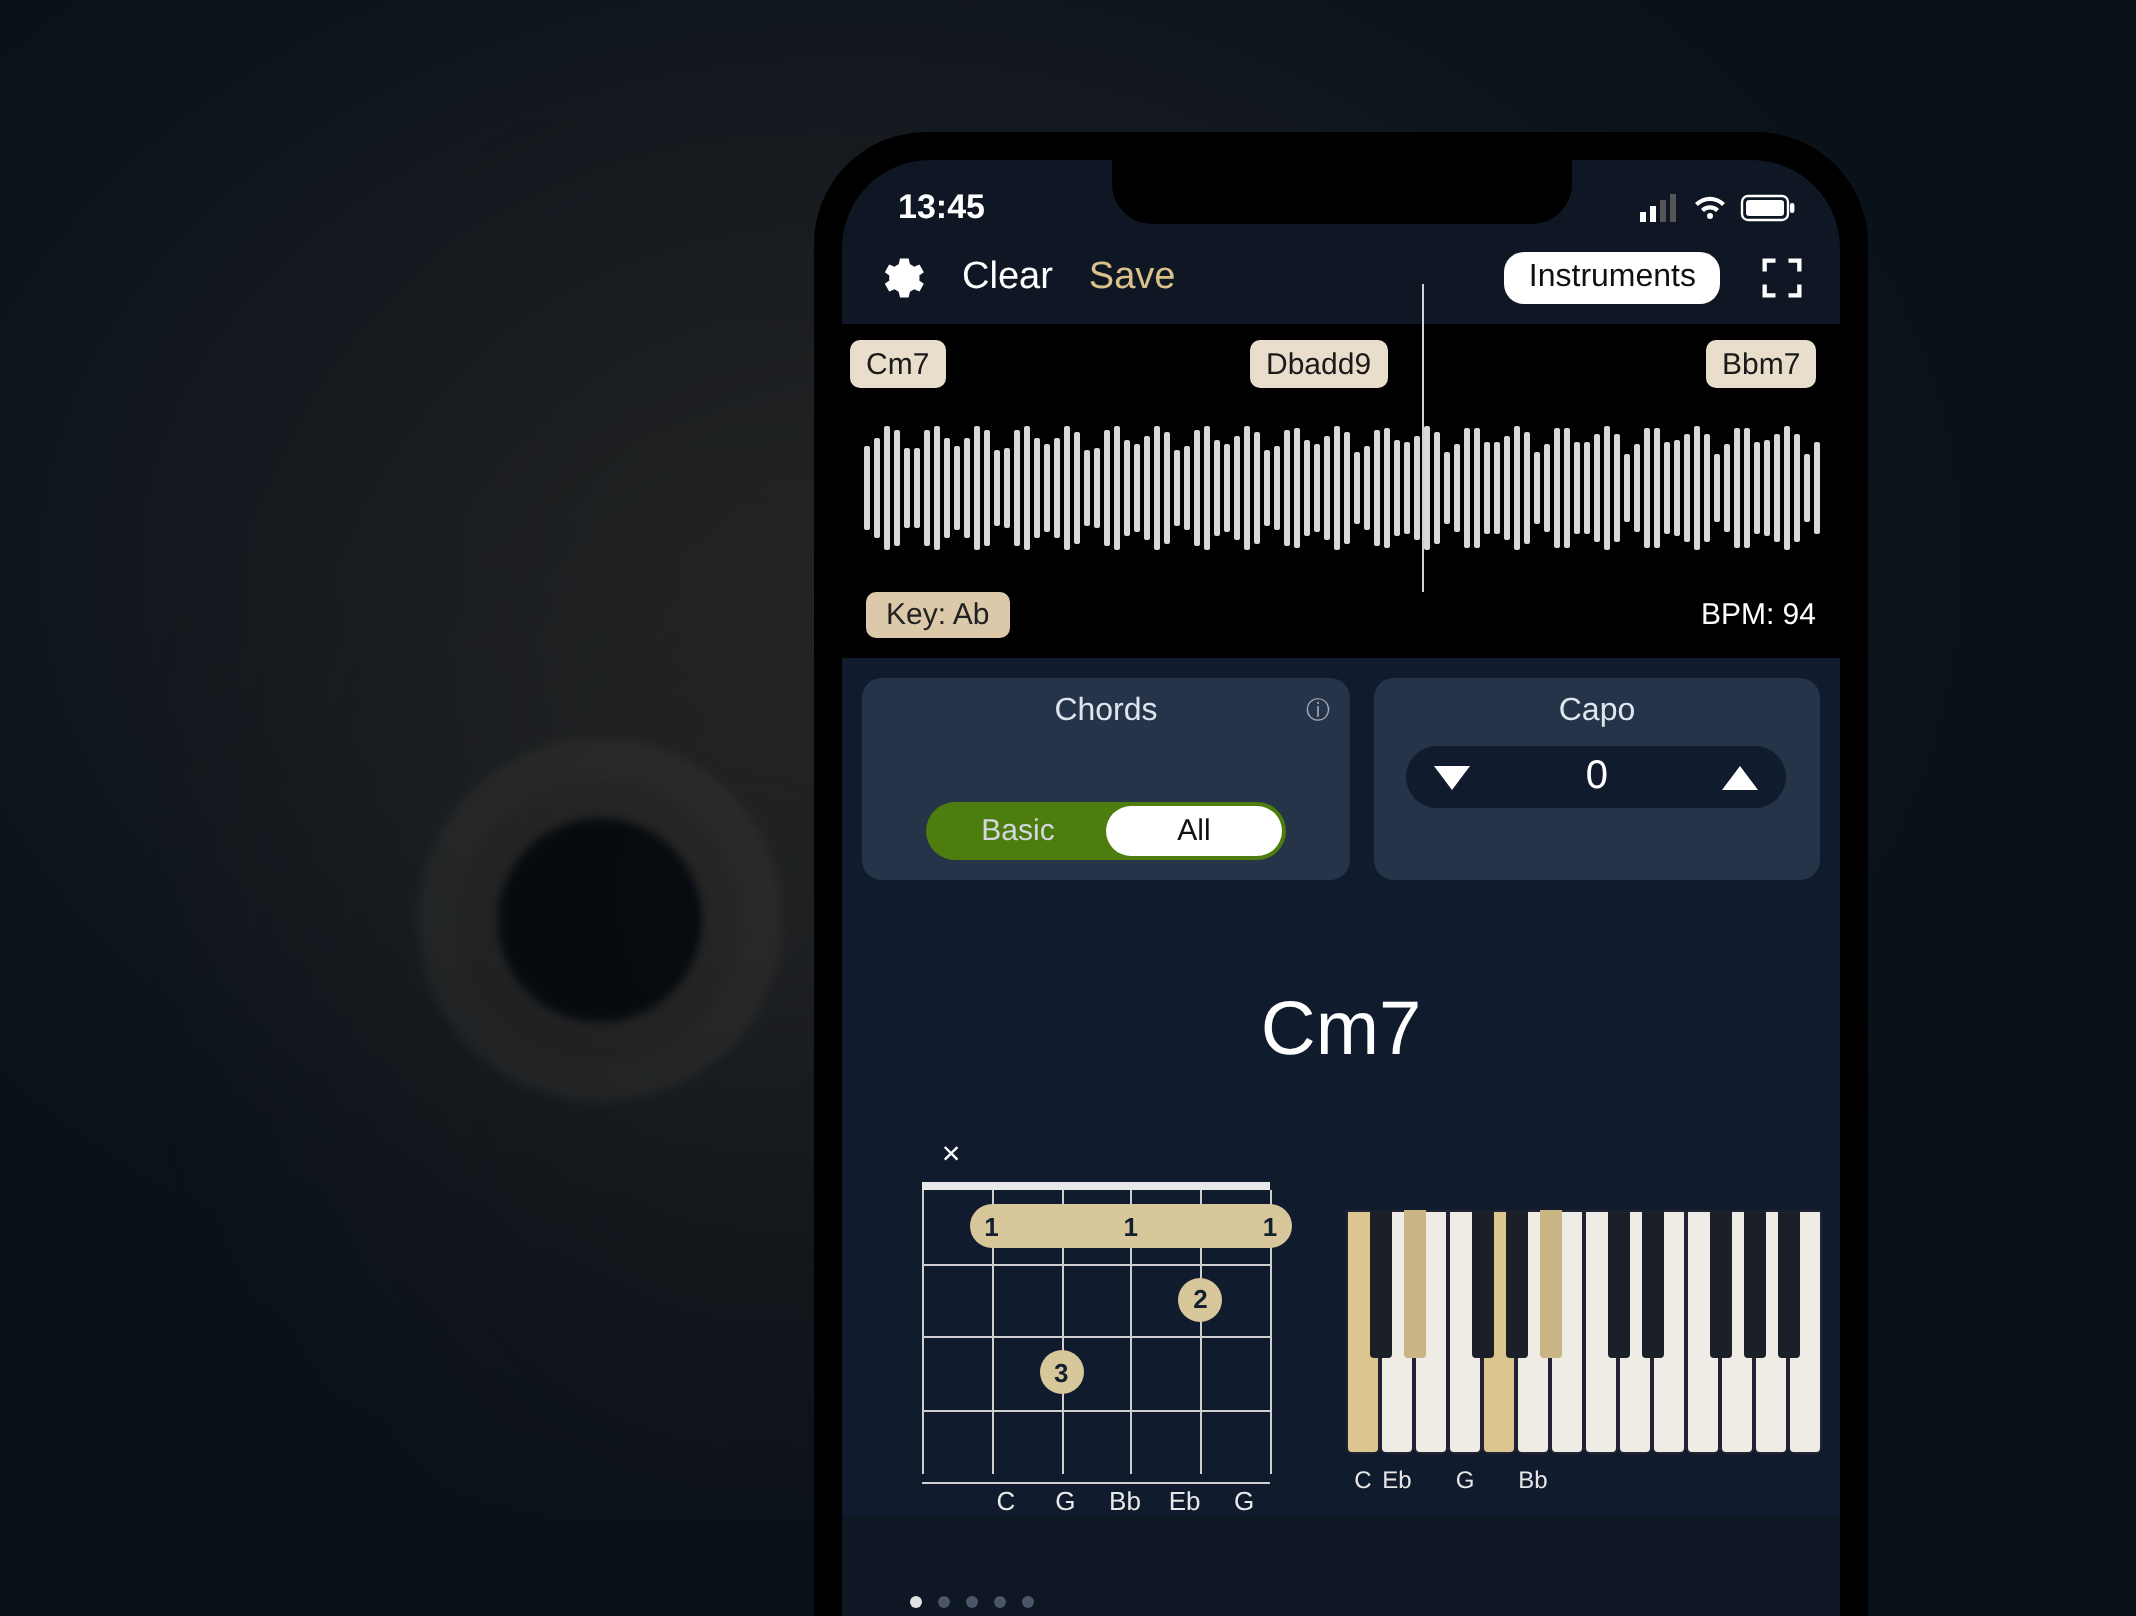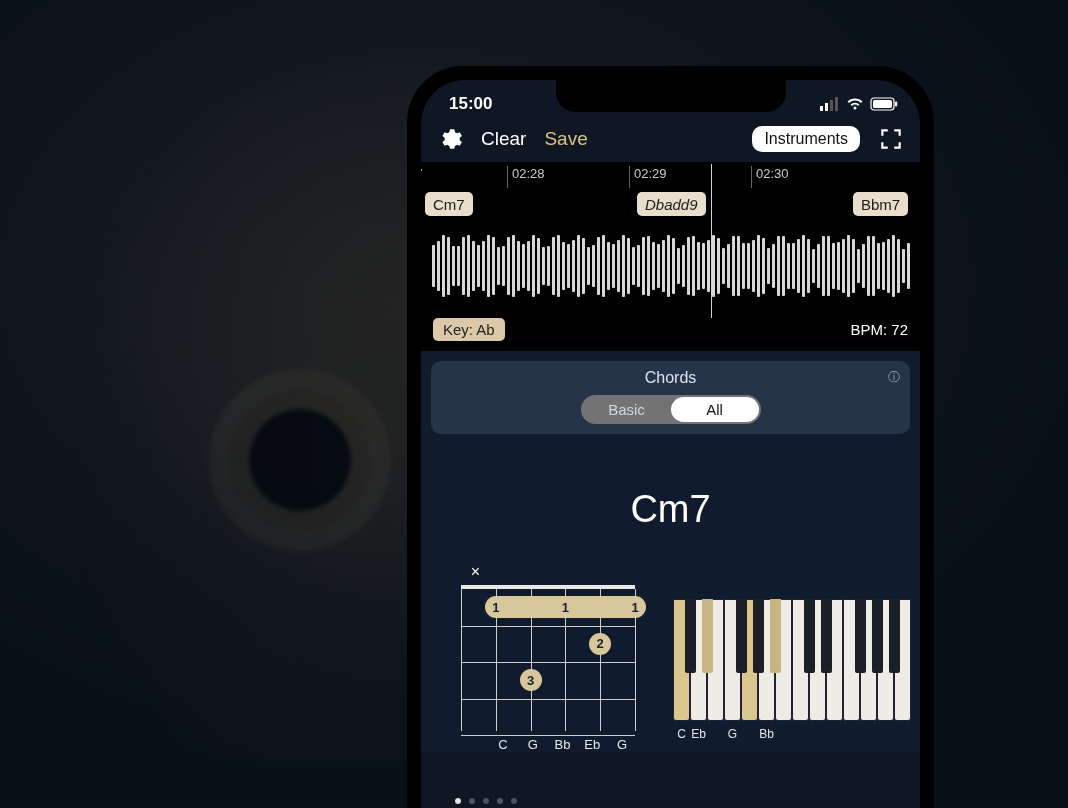--- a/index.html
+++ b/index.html
@@ -113,21 +113,21 @@
   .panel {
     background: #263449; border-radius: 10px; padding: 8px 12px 10px 12px;
     display:flex; flex-direction:column; align-items:center; gap:8px;
     position:relative;
   }
   .panel.chords { flex: 1.05; }
   .panel.capo { flex: .95; }
   .panel-title { font-size: 16px; color: #dfe5ee; }
   .info-dot { position:absolute; top:8px; right:10px; font-size:12px; color:#aab; }
   .seg {
-    background:#737373; border-radius: 16px; display:flex; padding:2px; width: 180px;
+    background:#4d7c0f; border-radius: 16px; display:flex; padding:2px; width: 180px; margin-top: 28px;
   }
   .seg div {
     flex:1; text-align:center; font-size:15px; padding:4px 0; border-radius:14px;
     color:#d3d7de;
   }
   .seg .active { background:#fff; color:#111; font-weight:500; }
   .capo-ctrl {
     background:#101b2e; border-radius:16px; display:flex; align-items:center;
     justify-content:space-between; width: 190px; padding:4px 14px;
   }
@@ -190,21 +190,21 @@
 <body>
 
 <div class="bg-deco"></div>
 <div class="dark-overlay"></div>
 
 <div class="phone">
   <div class="screen">
     <div class="notch"></div>
 
     <div class="status-bar">
-      <span>15:00</span>
+      <span>13:45</span>
       <div class="status-icons">
         <svg width="20" height="14" viewBox="0 0 20 14">
             <rect x="0" y="9" width="3" height="5" fill="#fff"></rect>
             <rect x="5" y="6" width="3" height="8" fill="#fff"></rect>
             <rect x="10" y="3" width="3" height="11" fill="#555"></rect>
             <rect x="15" y="0" width="3" height="14" fill="#555"></rect>
           </svg>
         <svg width="18" height="14" viewBox="0 0 18 14">
             <path d="M9 12.5a1.5 1.5 0 100-3 1.5 1.5 0 000 3zM4.5 7.5a6.4 6.4 0 019 0l-1.5 1.5a4.3 4.3 0 00-6 0zM1.5 4.5a10.6 10.6 0 0115 0L15 6a8.5 8.5 0 00-12 0z" fill="#fff"></path>
           </svg>
@@ -224,29 +224,23 @@
       <span class="tb-text">Clear</span>
       <span class="tb-text tb-clear">Save</span>
       <div class="spacer"></div>
       <div class="instruments-btn">Instruments</div>
       <svg class="expand" viewBox="0 0 24 24">
           <path stroke="#fff" stroke-width="2" fill="none" d="M4 9V4h5M20 15v5h-5M15 4h5v5M9 20H4v-5"></path>
         </svg>
     </div>
 
     <div class="timeline-area">
-      <div class="time-ruler" id="time-ruler">
-          <div class="tick" style="left: -36px;">02:27</div>
-          <div class="tick" style="left: 86px;">02:28</div>
-          <div class="tick" style="left: 208px;">02:29</div>
-          <div class="tick" style="left: 330px;">02:30</div>
-        </div>
       <div class="chord-track" id="chord-track">
           <div class="chord-chip" style="left: 4px;">Cm7</div>
-          <div class="chord-chip" style="left: 216px; font-style: italic;">Dbadd9</div>
+          <div class="chord-chip" style="left: 204px;">Dbadd9</div>
           <div class="chord-chip" style="left: 432px;">Bbm7</div>
         </div>
       <div class="waveform" id="waveform">
         <div class="bar" style="height: 42px;"></div>
           <div class="bar" style="height: 49.9034px;"></div>
           <div class="bar" style="height: 61.5053px;"></div>
           <div class="bar" style="height: 57.3491px;"></div>
           <div class="bar" style="height: 39.3896px;"></div>
           <div class="bar" style="height: 39.9266px;"></div>
           <div class="bar" style="height: 57.6336px;"></div>
@@ -336,31 +330,39 @@
           <div class="bar" style="height: 47.6901px;"></div>
           <div class="bar" style="height: 53.9465px;"></div>
           <div class="bar" style="height: 61.9999px;"></div>
           <div class="bar" style="height: 54.0626px;"></div>
           <div class="bar" style="height: 33.8676px;"></div>
           <div class="bar" style="height: 45.0869px;"></div>
           <div class="playhead" id="playhead" style="left: 290px;"></div>
       </div>
       <div class="meta-row">
         <div class="key-chip">Key: Ab</div>
-        <div>BPM: 72</div>
+        <div>BPM: 94</div>
       </div>
     </div>
 
     <div class="controls-row">
       <div class="panel chords">
         <span class="info-dot">ⓘ</span>
         <div class="panel-title">Chords</div>
         <div class="seg">
           <div>Basic</div>
           <div class="active">All</div>
+        </div>
+      </div>
+      <div class="panel capo">
+        <div class="panel-title">Capo</div>
+        <div class="capo-ctrl">
+          <div class="tri down"></div>
+          <div class="val">0</div>
+          <div class="tri up"></div>
         </div>
       </div>
     </div>
 
     <div class="main-chord-label">Cm7</div>
 
     <div class="diagrams">
 
       <div class="fretboard">
         <div class="fret-head">

